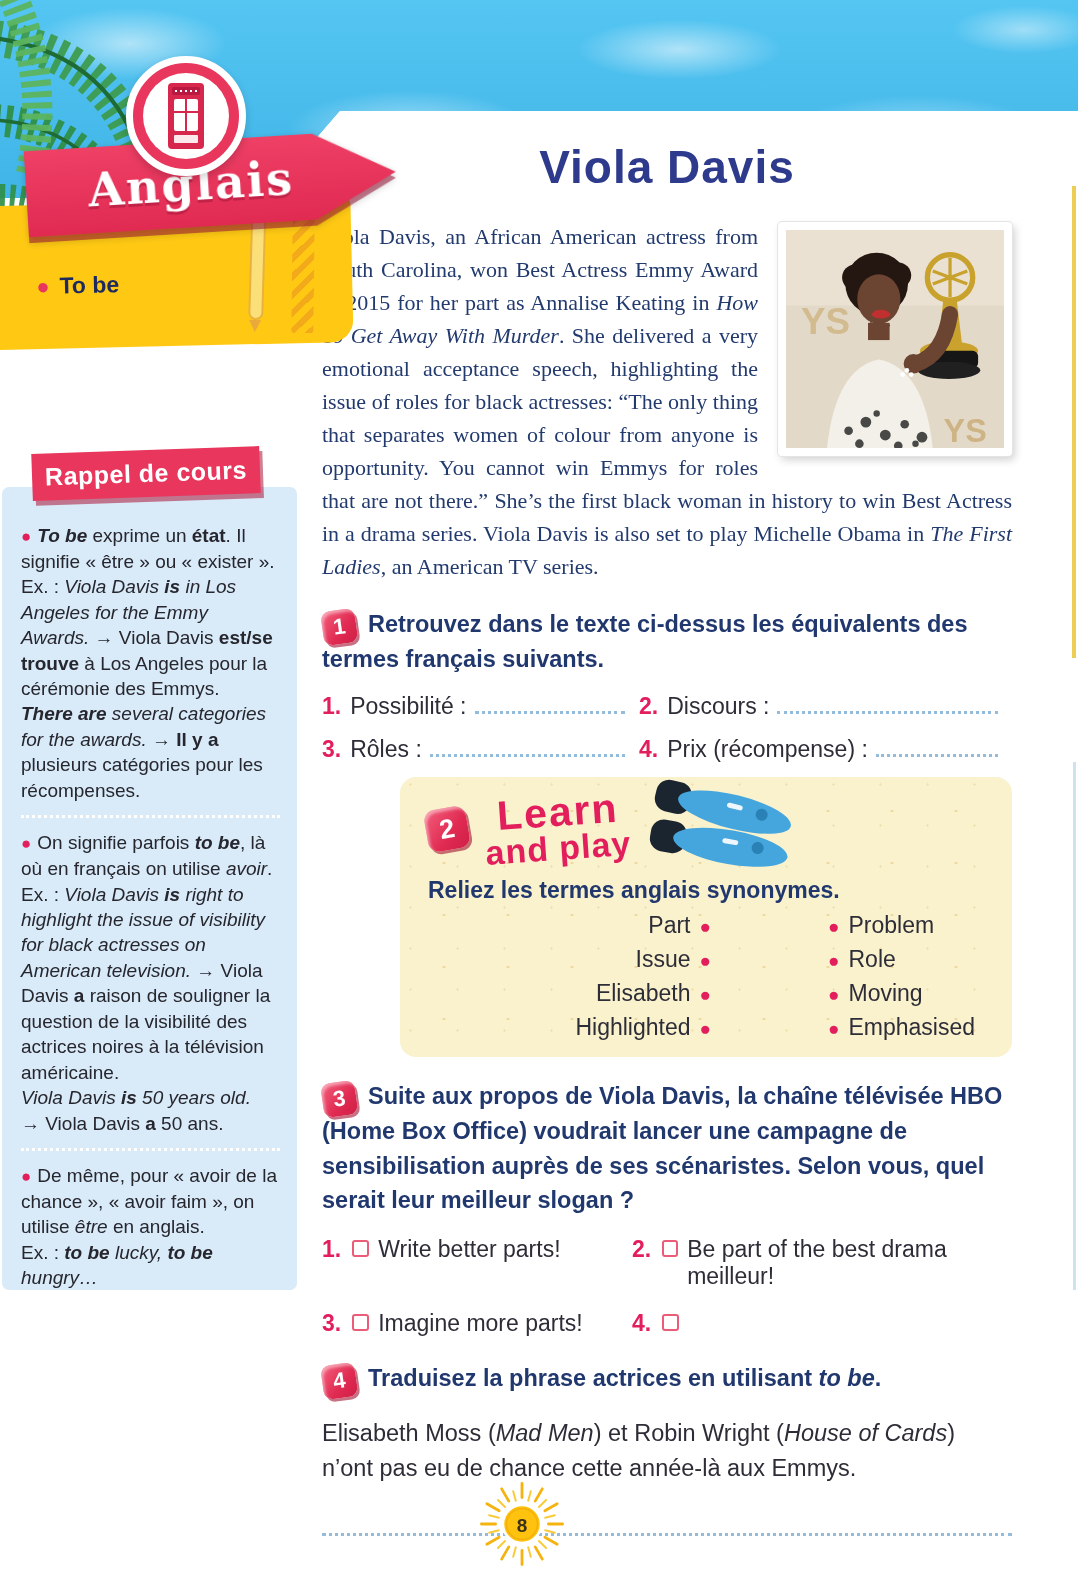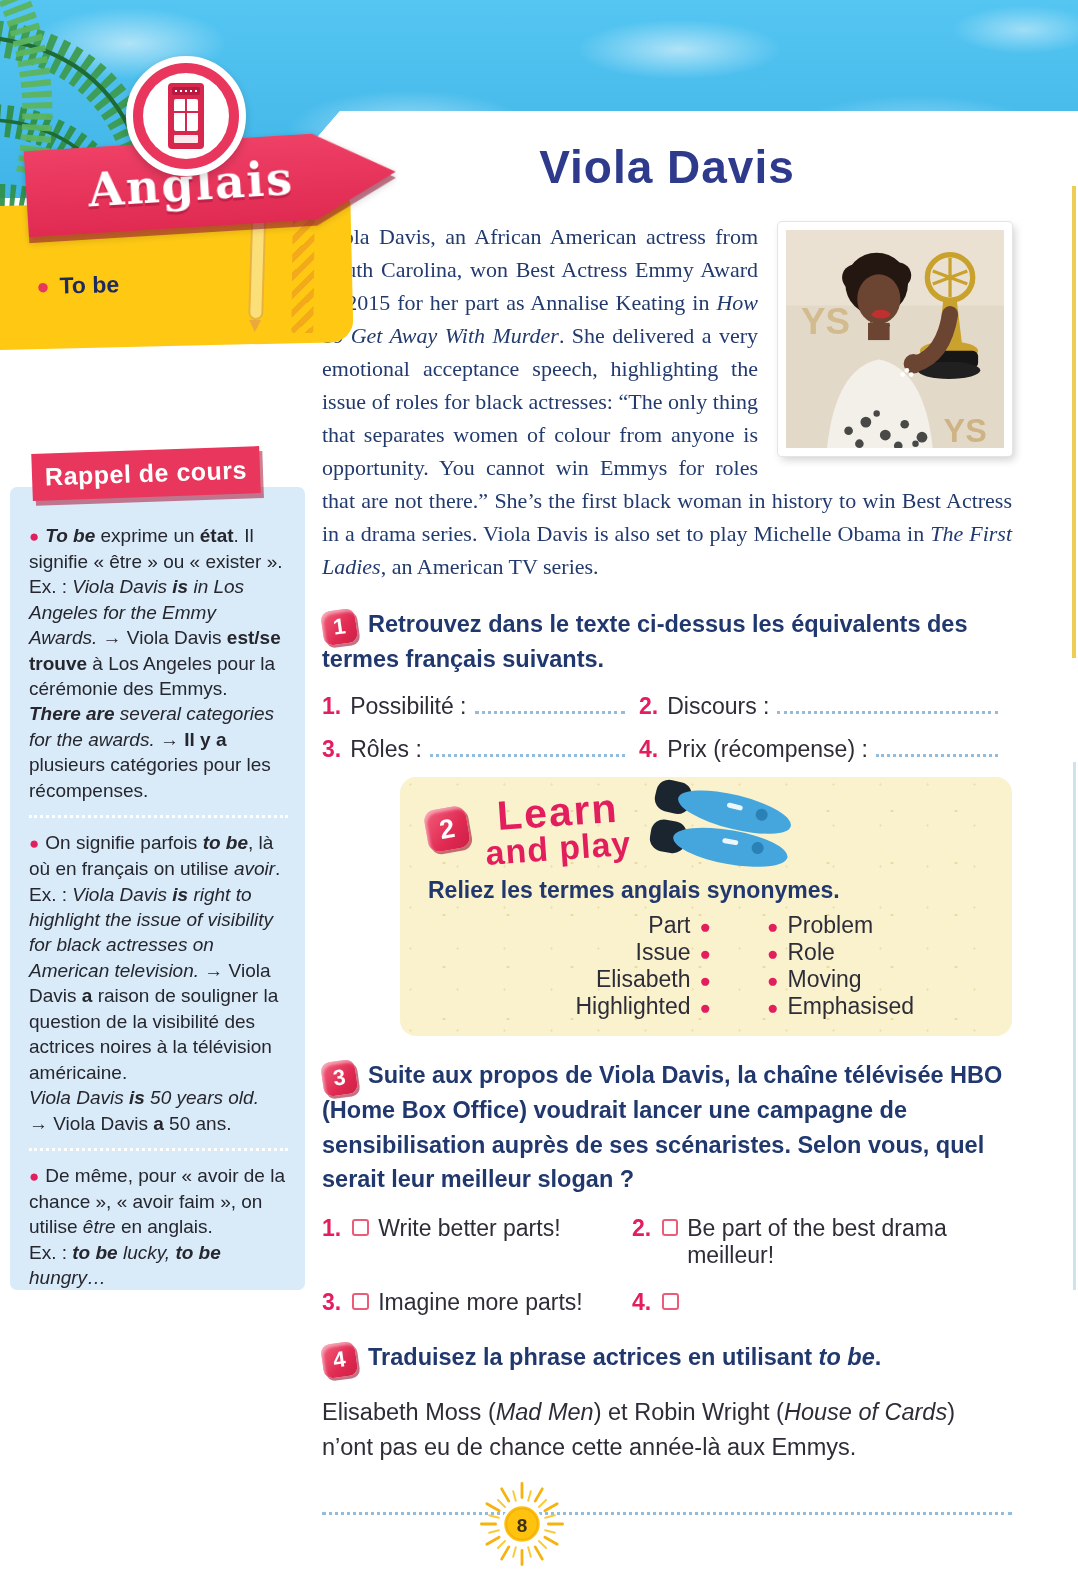--- a/index.html
+++ b/index.html
@@ -87,21 +87,21 @@
 
   
   .sidebar-banner {
     position:absolute; left:32px; top:450px; width:228px; height:47px; z-index:3;
     background:#e8365c; transform:rotate(-2deg);
     box-shadow:3px 5px 0 rgba(170,20,55,.55);
     display:flex; align-items:center; justify-content:center;
   }
   .sidebar-banner .sidebar-title { color:#fff; font-weight:bold; font-size:25px; letter-spacing:.5px; }
   .sidebar-box {
-    position:absolute; left:10px; top:487px; width:295px; height:803px;
+    position:absolute; left:2px; top:487px; width:295px; height:803px;
     background:#d9eaf8; border-radius:7px; padding:36px 17px 18px 19px;
     font-size:19px; line-height:1.34; color:#26262e; z-index:2;
   }
   .side-block { margin:0; }
   .side-block .rich { white-space:pre-line; }
   .sbullet { color:#e31e5d; font-size:17px; margin-right:6px; }
   .side-div { border-top:3px dotted #ffffff; margin:12px 0; }
 
   
   .main { position:absolute; left:322px; top:140px; width:690px; }
@@ -143,23 +143,23 @@
     background-size:64px 52px, 47px 41px; background-position:12px 8px, 34px 28px;
   }
   .lp-head { display:flex; align-items:center; min-height:92px; }
   .lp-badge { width:42px; height:42px; line-height:42px; font-size:27px; border-radius:11px; margin-right:16px;
     transform:rotate(-10deg); }
   .lp-logo { transform:rotate(-4deg); color:#e31e5d; font-weight:bold; line-height:.95; }
   .lp-logo .l1 { font-size:41px; letter-spacing:2px; margin-left:14px; }
   .lp-logo .l2 { font-size:34px; letter-spacing:1px; }
   .fins { margin-left:8px; margin-top:-6px; }
   .lp-instruction { font-weight:bold; font-size:23px; color:#21386f; margin:2px 0 8px 2px; }
-  .match-grid { display:grid; grid-template-columns:215px 1fr; margin-left:70px; }
+  .match-grid { display:grid; grid-template-columns:215px 1fr; row-gap:7px; margin-left:70px; }
   .match-left { justify-self:end; font-size:23px; color:#2d2d38; }
-  .match-right { margin-left:56px; font-size:23px; color:#2d2d38; }
+  .match-right { margin-left:117px; font-size:23px; color:#2d2d38; }
   .mbullet { color:#e31e5d; font-size:19px; }
   .match-left .mbullet { margin-left:9px; }
   .match-right .mbullet { margin-right:9px; }
 
   
   .checkbox {
     display:inline-block; width:17px; height:17px; border:2.5px solid #ea5c78; border-radius:3px;
     background:#fff; margin:0 9px -2px 2px;
   }
   .options-grid { display:grid; grid-template-columns:310px 1fr; row-gap:20px; margin-top:18px; }

